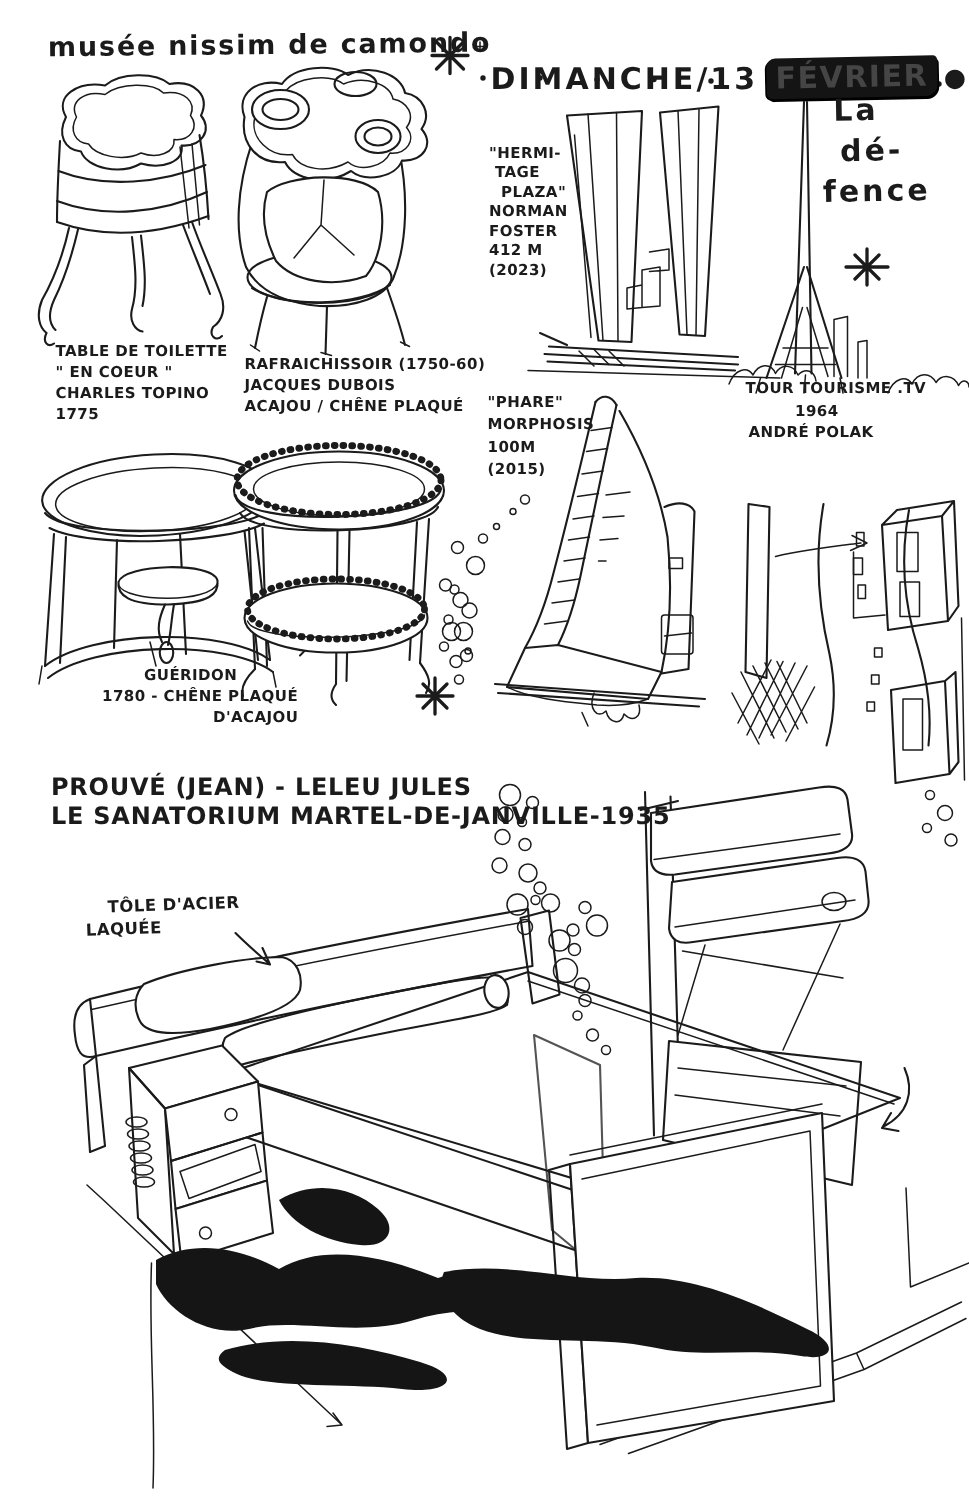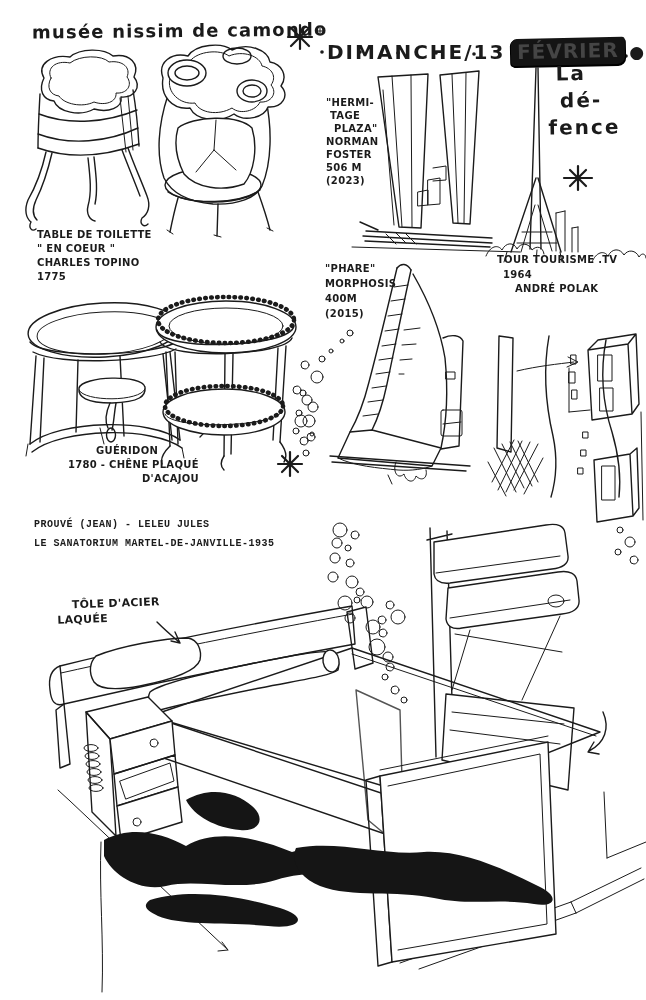--- a/index.html
+++ b/index.html
@@ -28,22 +28,22 @@
   #cap-rafraichissoir{left:163px;top:237px;}
   #cap-gueridon{left:68px;top:444px;}
   #cap-gueridon .i1{margin-left:28px;} #cap-gueridon .i3{margin-left:74px;text-align:center;}
   #cap-hermitage{left:326px;top:96px;line-height:13px;}
   #cap-hermitage .i2{margin-left:4px;} #cap-hermitage .i3{margin-left:8px;}
   #defense-title{left:548px;top:60px;font-size:20px;font-weight:800;line-height:27px;
       letter-spacing:2px;transform:rotate(-1deg);}
   #defense-title .i1{margin-left:8px;} #defense-title .i2{margin-left:12px;}
   #cap-phare{left:325px;top:261px;line-height:15px;}
   #cap-tour{left:497px;top:253px;line-height:14.5px;}
-  #cap-tour .i2{margin-left:6px;} #cap-tour .i3{margin-left:18px;}
-  #cap-prouve{left:34px;top:515px;font-size:10px;line-height:19px;letter-spacing:.5px;font-family:Liberation Mono, monospace;}
+  #cap-tour .i2{margin-left:33px;} #cap-tour .i3{margin-left:2px;}
+  #cap-prouve{left:34px;top:515px;font-size:16px;line-height:19px;letter-spacing:.5px;}
   #cap-tole{left:57px;top:596px;font-size:11px;line-height:15px;transform:rotate(-2deg);}
   #cap-tole .i1{margin-left:15px;}
 </style>
 </head>
 <body>
 
 <div class="page">
 
   <svg class="art" width="646" height="1000" viewBox="0 0 646 1000">
     <defs>
@@ -325,44 +325,49 @@
       <span class="scribble">FÉVRIER</span>
       <span class="enddot">●</span>
   </div>
 
   <div class="cap" id="cap-toilette">
     <div>TABLE DE TOILETTE</div>
     <div>" EN COEUR "</div>
     <div>CHARLES TOPINO</div>
     <div>1775</div>
   </div>
+  <div class="cap" id="cap-rafraichissoir">
+    <div>RAFRAICHISSOIR (1750-60)</div>
+    <div>JACQUES DUBOIS</div>
+    <div>ACAJOU / CHÊNE PLAQUÉ</div>
+  </div>
   <div class="cap" id="cap-gueridon">
     <div class="i1">GUÉRIDON</div>
     <div>1780 - CHÊNE PLAQUÉ</div>
     <div class="i3">D'ACAJOU</div>
   </div>
 
   <div class="cap" id="cap-hermitage">
     <div>"HERMI-</div>
     <div class="i2">TAGE</div>
     <div class="i3">PLAZA"</div>
     <div>NORMAN</div>
     <div>FOSTER</div>
-    <div>506 M</div>
+    <div>412 M</div>
     <div>(2023)</div>
   </div>
   <div class="cap" id="defense-title">
     <div class="i1">La</div>
     <div class="i2">dé-</div>
     <div>fence</div>
   </div>
   <div class="cap" id="cap-phare">
     <div>"PHARE"</div>
     <div>MORPHOSIS</div>
-    <div>400M</div>
+    <div>100M</div>
     <div>(2015)</div>
   </div>
   <div class="cap" id="cap-tour">
     <div>TOUR TOURISME .TV</div>
     <div class="i2">1964</div>
     <div class="i3">ANDRÉ POLAK</div>
   </div>
 
   <div class="cap" id="cap-prouve">
     <div>PROUVÉ (JEAN) - LELEU JULES</div>

